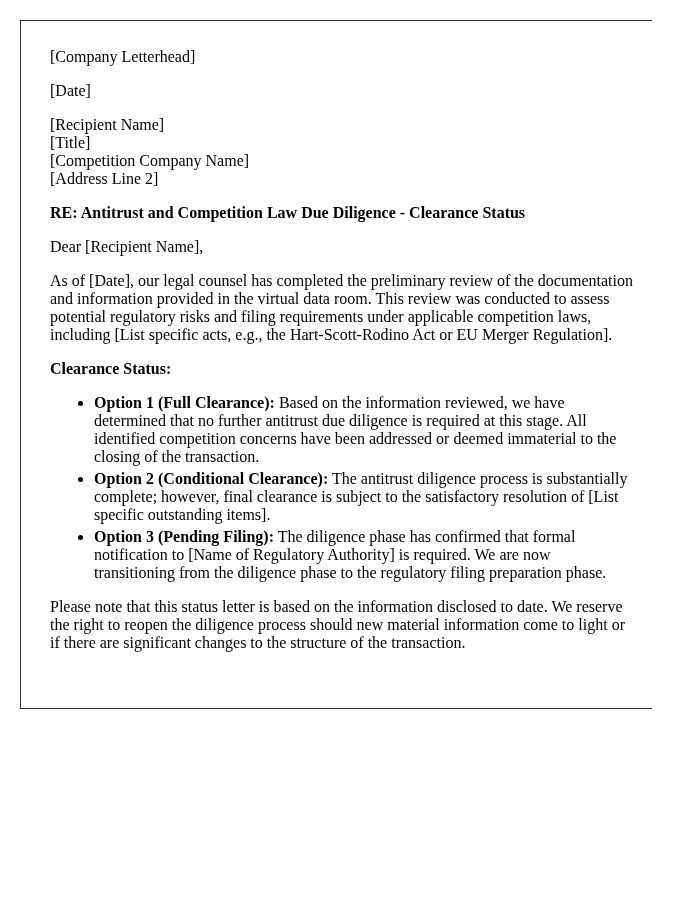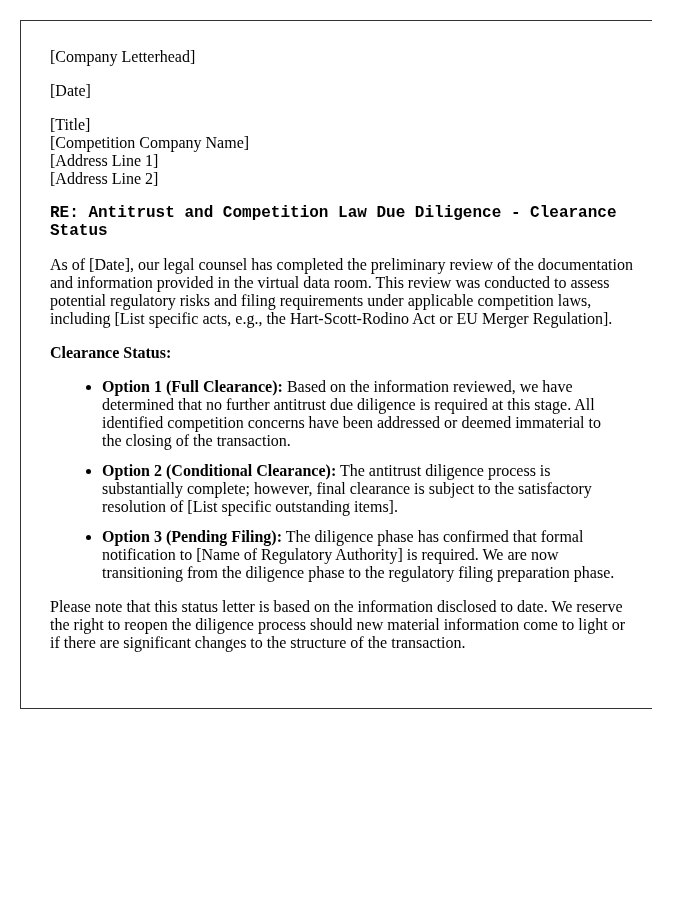--- a/index.html
+++ b/index.html
@@ -38,56 +38,56 @@
       margin: 0 0 16px 0;
     }
     .address-block p {
       margin: 0;
     }
     .address-block {
       margin: 0 0 16px 0;
     }
     .subject {
       font-weight: bold;
-      font-family: Liberation Mono, monospace;
     }
     .section-heading {
       font-weight: bold;
     }
     .options {
       margin: 0 0 16px 0;
       padding-left: 40px;
       list-style: disc;
     }
     .options li {
-      margin: 12px;
+      margin: 4px;
     }
     .option-title {
       font-weight: bold;
     }
   </style>
 </head>
 <body>
 
 <div class="viewport">
   <div class="letter">
 
     <p>[Company Letterhead]</p>
 
     <p>[Date]</p>
 
     <div class="address-block">
+      <p>[Recipient Name]</p>
       <p>[Title]</p>
       <p>[Competition Company Name]</p>
-      <p>[Address Line 1]</p>
       <p>[Address Line 2]</p>
     </div>
 
     <p class="subject">RE: Antitrust and Competition Law Due Diligence - Clearance Status</p>
 
+    <p>Dear [Recipient Name],</p>
 
 
     <p>As of [Date], our legal counsel has completed the preliminary review of the documentation and information provided in the virtual data room. This review was conducted to assess potential regulatory risks and filing requirements under applicable competition laws, including [List specific acts, e.g., the Hart-Scott-Rodino Act or EU Merger Regulation].</p>
 
     <p class="section-heading">Clearance Status:</p>
 
 
     <ul class="options">
       <li>
         <span class="option-title">Option 1 (Full Clearance):</span><span> Based on the information reviewed, we have determined that no further antitrust due diligence is required at this stage. All identified competition concerns have been addressed or deemed immaterial to the closing of the transaction.</span>

